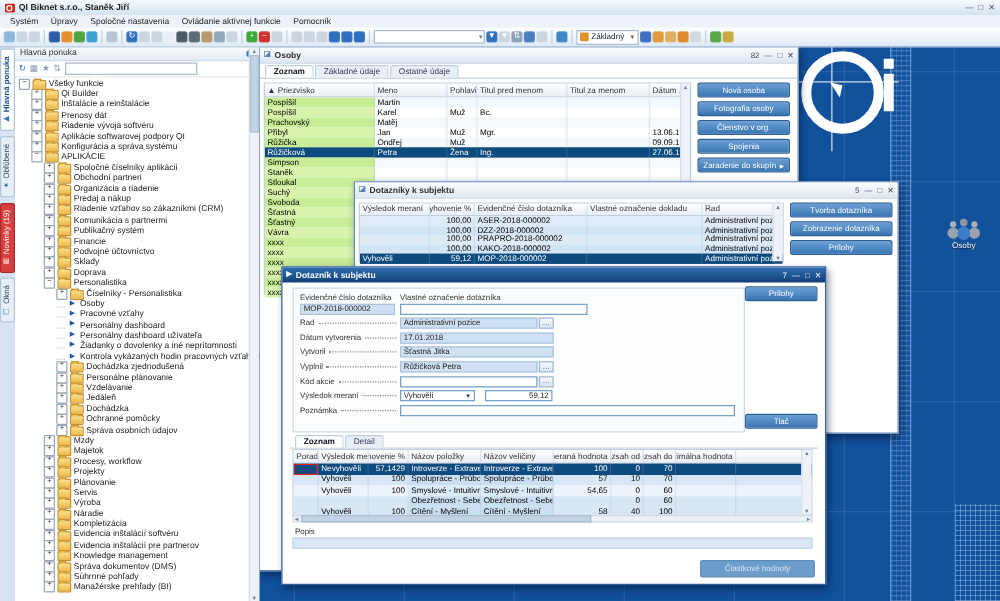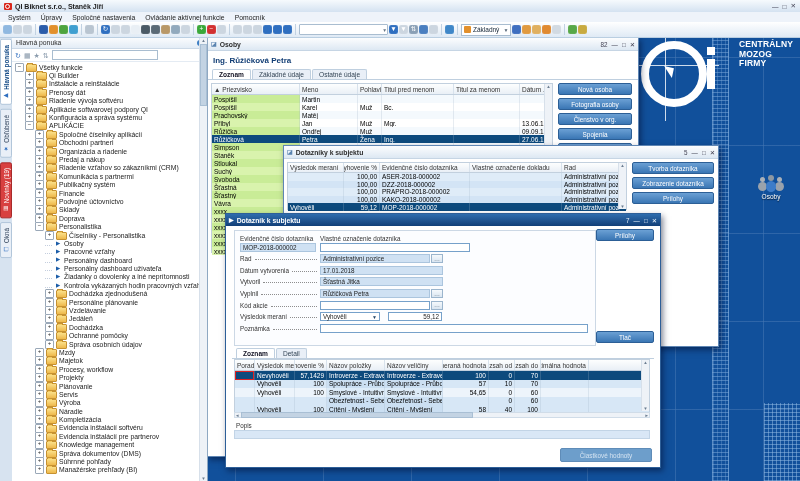--- a/index.html
+++ b/index.html
@@ -178,25 +178,20 @@
   <div class="ladder"></div>
   <div class="mesh-corner"></div>
   <div class="qi-logo">
     <div class="qi-hline"></div>
       <div class="qi-vline"></div>
     <div class="qi-ring"></div>
       <div class="qi-arrow"></div>
     <div class="qi-ibar"></div>
       <div class="qi-idot"></div>
   </div>
-  <div class="logo-text">
-    <div>CENTRÁLNY</div>
-    <div>MOZOG</div>
-    <div>FIRMY</div>
-  </div>
   <div class="desk-icon">
     <div class="dpeople">
       <i class="b1"></i>
         <i class="b2"></i>
         <i class="h1"></i>
         <i class="h2"></i>
         <i class="b3"></i>
         <i class="h3"></i>
     </div>
     <div class="desk-label">Osoby</div>
@@ -569,21 +564,20 @@
   <div class="win-tb inactive">
     <span class="tb-ico">◪</span>
     <span>Osoby</span>
     <span class="win-ctrl">
       <span>82</span>
       <span>—</span>
       <span>□</span>
       <span>✕</span>
     </span>
   </div>
-  <div class="osoby-name">Ing. Růžičková Petra</div>
   <div class="tabs">
       <span class="tab active">Zoznam</span>
       <span class="tab">Základné údaje</span>
       <span class="tab">Ostatné údaje</span>
     </div>
   <div class="osoby-body">
     <div class="grid ogrid">
         <div class="grid-head">
           <span class="gh-cell" style="width: 88px;">▲ Priezvisko</span>
           <span class="gh-cell" style="width: 58px;">Meno</span>

